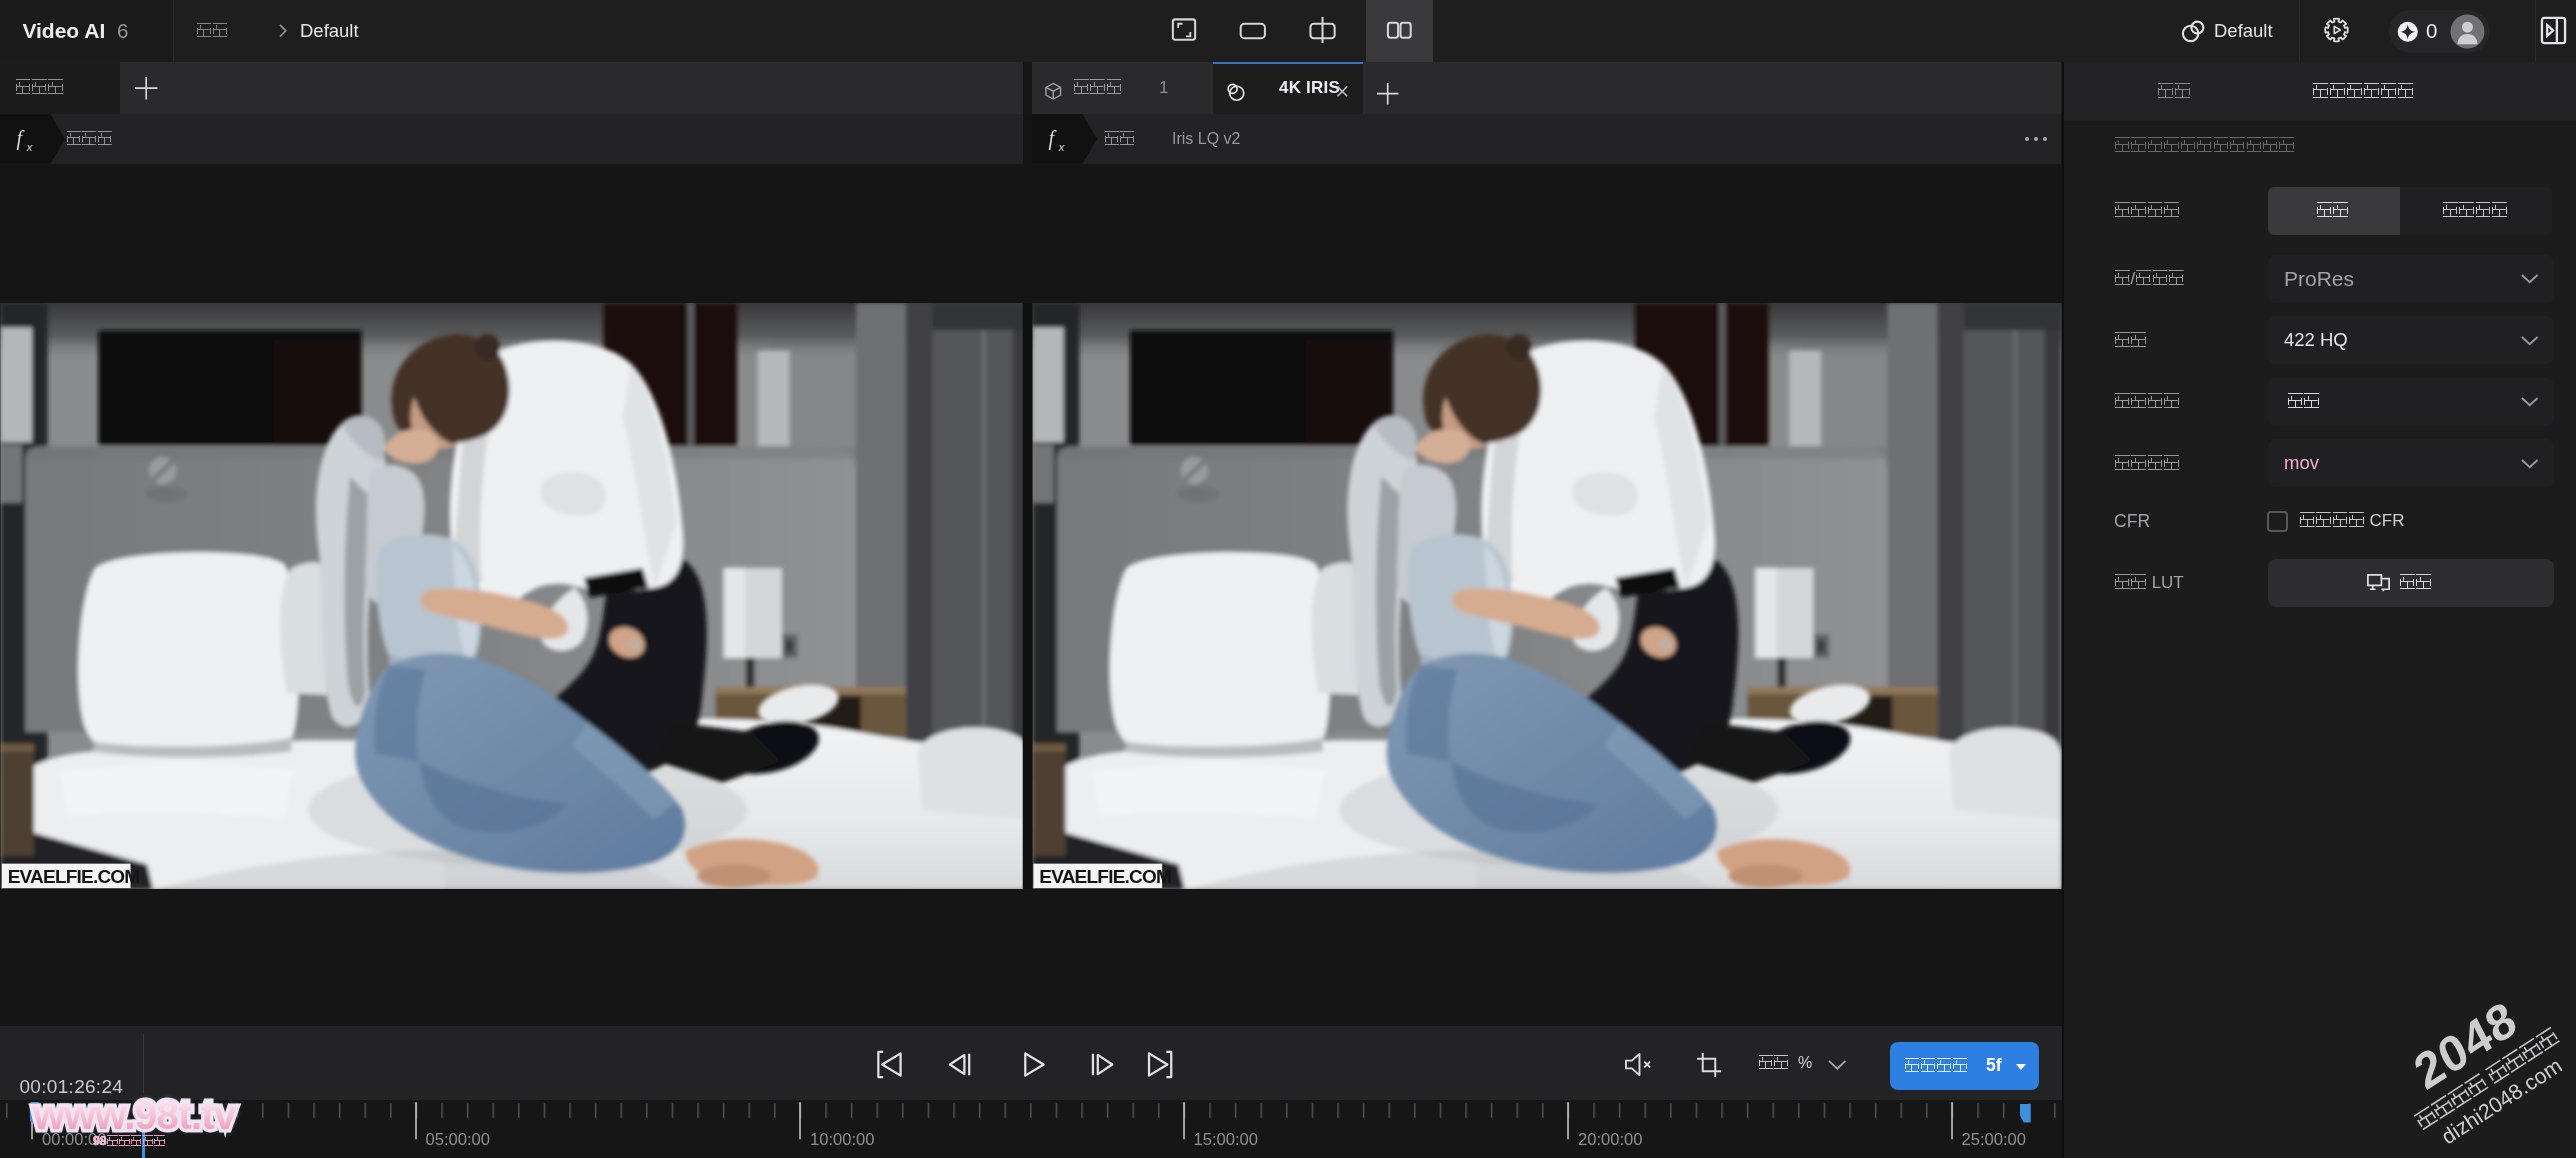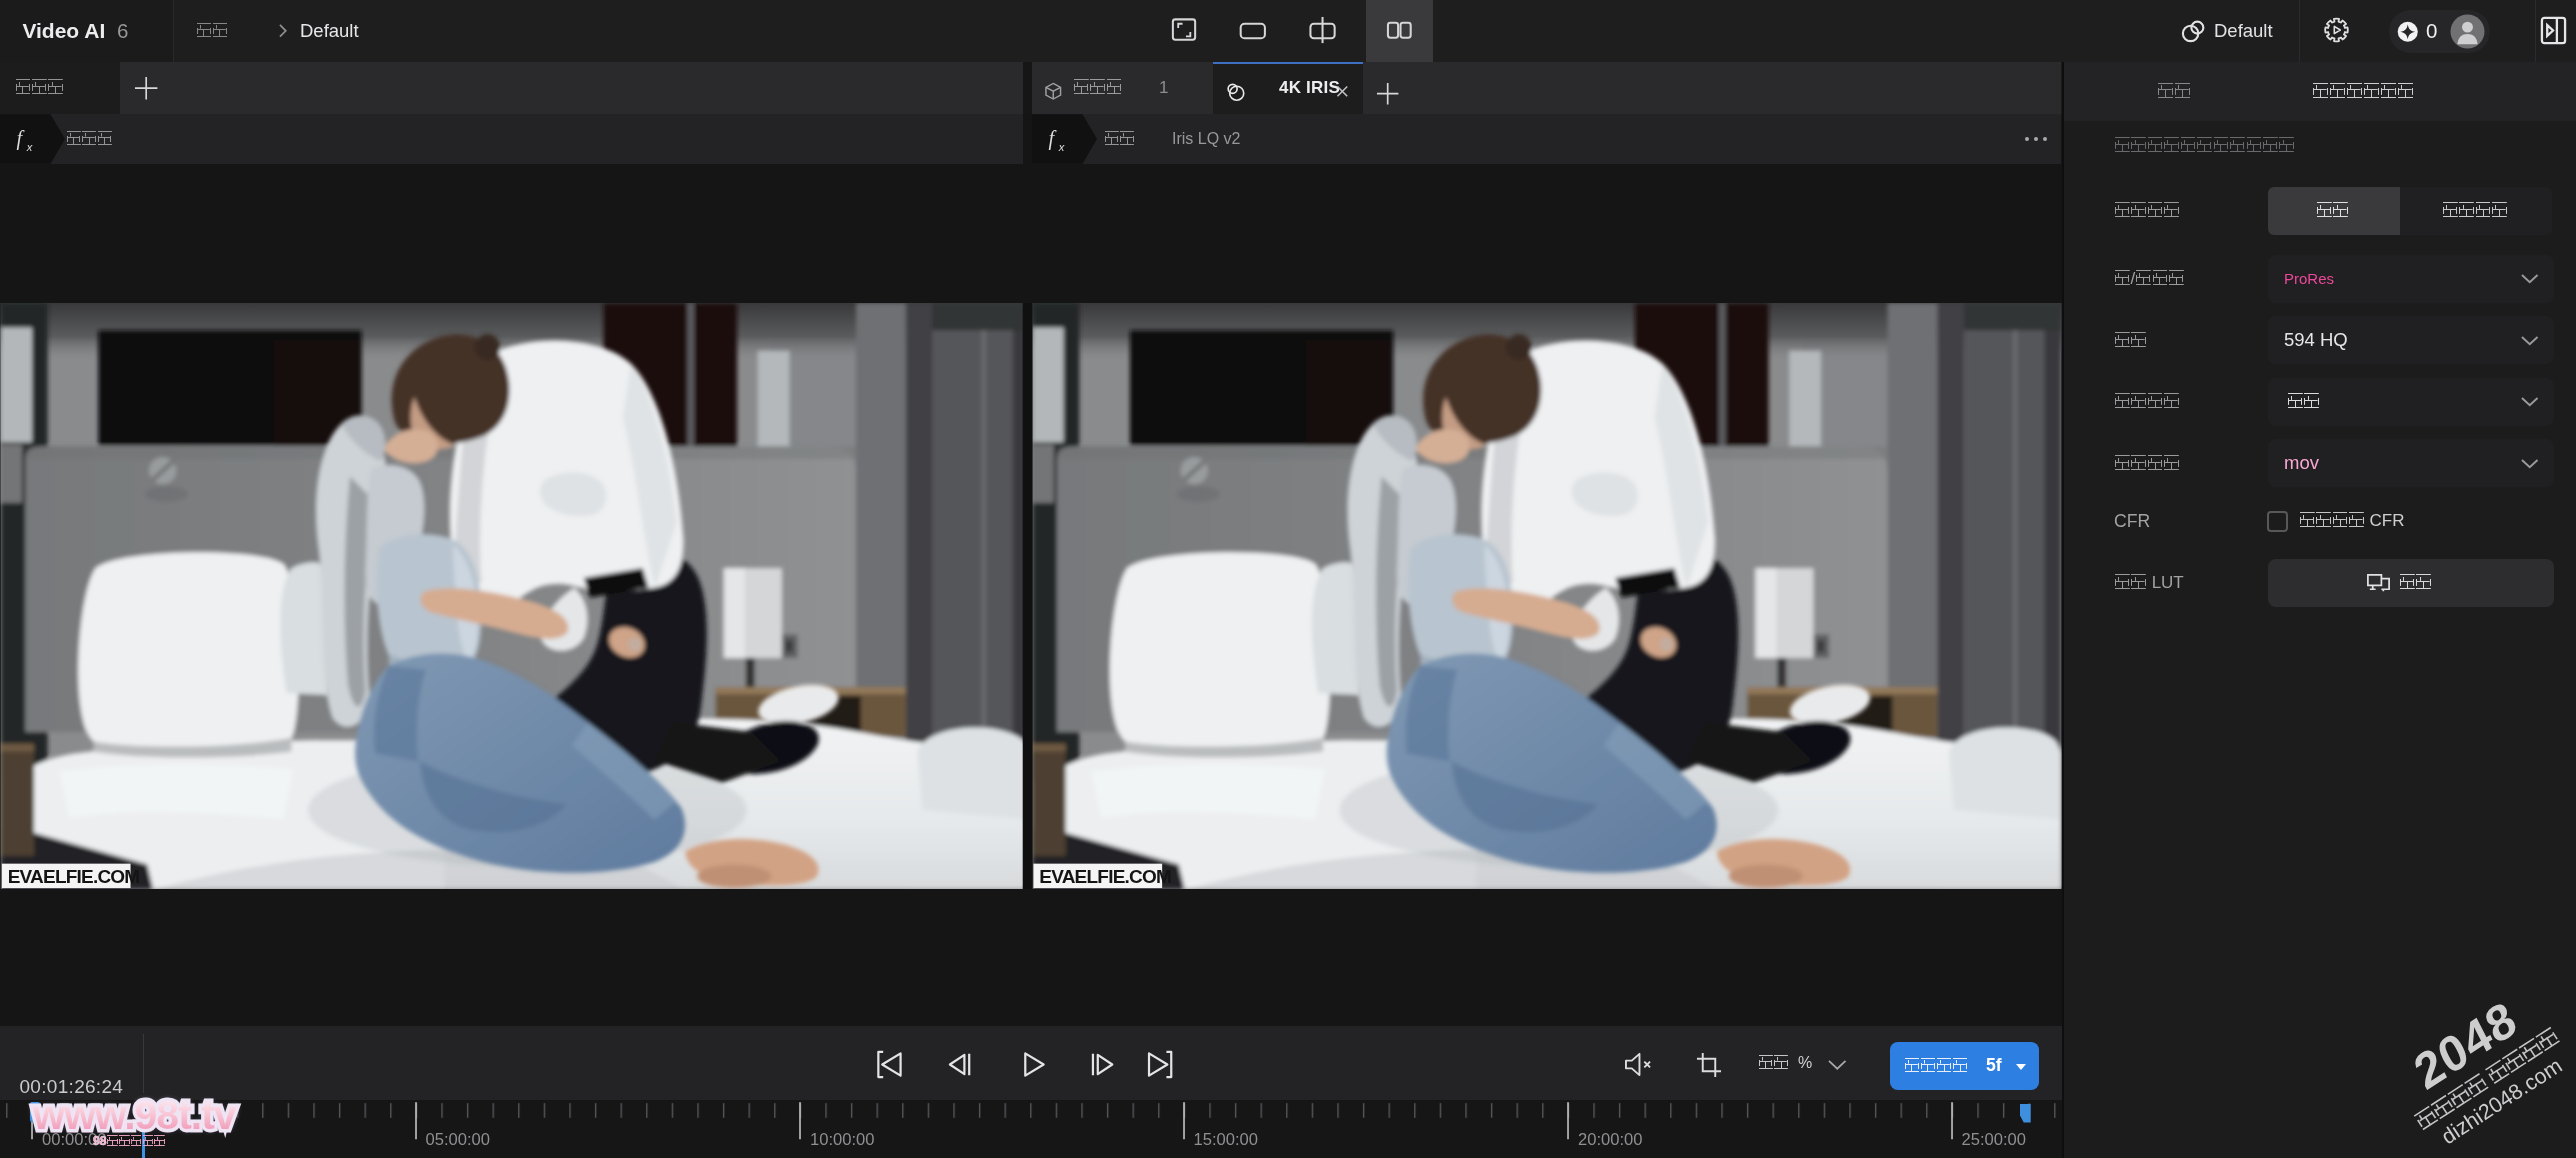--- a/index.html
+++ b/index.html
@@ -336,25 +336,25 @@
 <div class="abs" style="left:2114px;top:136px;font-size:17px;color:#6f6f71;"><i class="cj"></i><i class="cj"></i><i class="cj"></i><i class="cj"></i><i class="cj"></i><i class="cj"></i><i class="cj"></i><i class="cj"></i><i class="cj"></i><i class="cj"></i><i class="cj"></i></div>
 
 <div class="abs" style="left:2114px;top:201px;font-size:17px;color:#a2a2a4;"><i class="cj"></i><i class="cj"></i><i class="cj"></i><i class="cj"></i></div>
 <div class="abs" style="left:2268px;top:187px;width:133px;height:48px;background:#3a3a3c;border-radius:5.9px 0 0 5.9px;"></div>
 <div class="abs" style="left:2400px;top:187px;width:152px;height:48px;background:#202022;border-radius:0 5.9px 5.9px 0;"></div>
 <div class="abs" style="left:2316px;top:187px;height:48px;line-height:48px;font-size:17px;color:#e8e8ea;"><i class="cj"></i><i class="cj"></i></div>
 <div class="abs" style="left:2442px;top:187px;height:48px;line-height:48px;font-size:17px;color:#d2d2d4;"><i class="cj"></i><i class="cj"></i><i class="cj"></i><i class="cj"></i></div>
 
 <div class="abs" style="left:2114px;top:269px;font-size:17px;color:#a2a2a4;"><i class="cj"></i>/<i class="cj"></i><i class="cj"></i><i class="cj"></i></div>
 <div class="abs" style="left:2268px;top:255px;width:286px;height:48px;background:#202022;border-radius:7.8px;"></div>
-<div class="abs" style="left:2284px;top:255px;height:48px;line-height:48px;font-size:15px;color:#ec4899;text-align:right;">ProRes</div>
+<div class="abs" style="left:2284px;top:255px;height:48px;line-height:48px;font-size:21px;color:#a3a3a3;text-align:right;">ProRes</div>
 
 <div class="abs" style="left:2114px;top:331px;font-size:17px;color:#a2a2a4;"><i class="cj"></i><i class="cj"></i></div>
 <div class="abs" style="left:2268px;top:316px;width:286px;height:48px;background:#202022;border-radius:7.8px;"></div>
-<div class="abs" style="left:2284px;top:316px;height:48px;line-height:48px;font-size:18.5px;color:#e6e6e8;">594 HQ</div>
+<div class="abs" style="left:2284px;top:316px;height:48px;line-height:48px;font-size:18.5px;color:#e6e6e8;">422 HQ</div>
 
 <div class="abs" style="left:2114px;top:392px;font-size:17px;color:#a2a2a4;"><i class="cj"></i><i class="cj"></i><i class="cj"></i><i class="cj"></i></div>
 <div class="abs" style="left:2268px;top:378px;width:286px;height:48px;background:#202022;border-radius:7.8px;"></div>
 <div class="abs" style="left:2287px;top:378px;height:48px;line-height:48px;font-size:17px;color:#e6e6e8;"><i class="cj"></i><i class="cj"></i></div>
 
 <div class="abs" style="left:2114px;top:454px;font-size:17px;color:#a2a2a4;"><i class="cj"></i><i class="cj"></i><i class="cj"></i><i class="cj"></i></div>
 <div class="abs" style="left:2268px;top:439px;width:286px;height:48px;background:#202022;border-radius:7.8px;"></div>
 <div class="abs" style="left:2284px;top:439px;height:48px;line-height:48px;font-size:18.5px;color:#f9a8d4;">mov</div>
 
 <div class="abs" style="left:2114px;top:511px;font-size:17.6px;color:#a2a2a4;">CFR</div>

